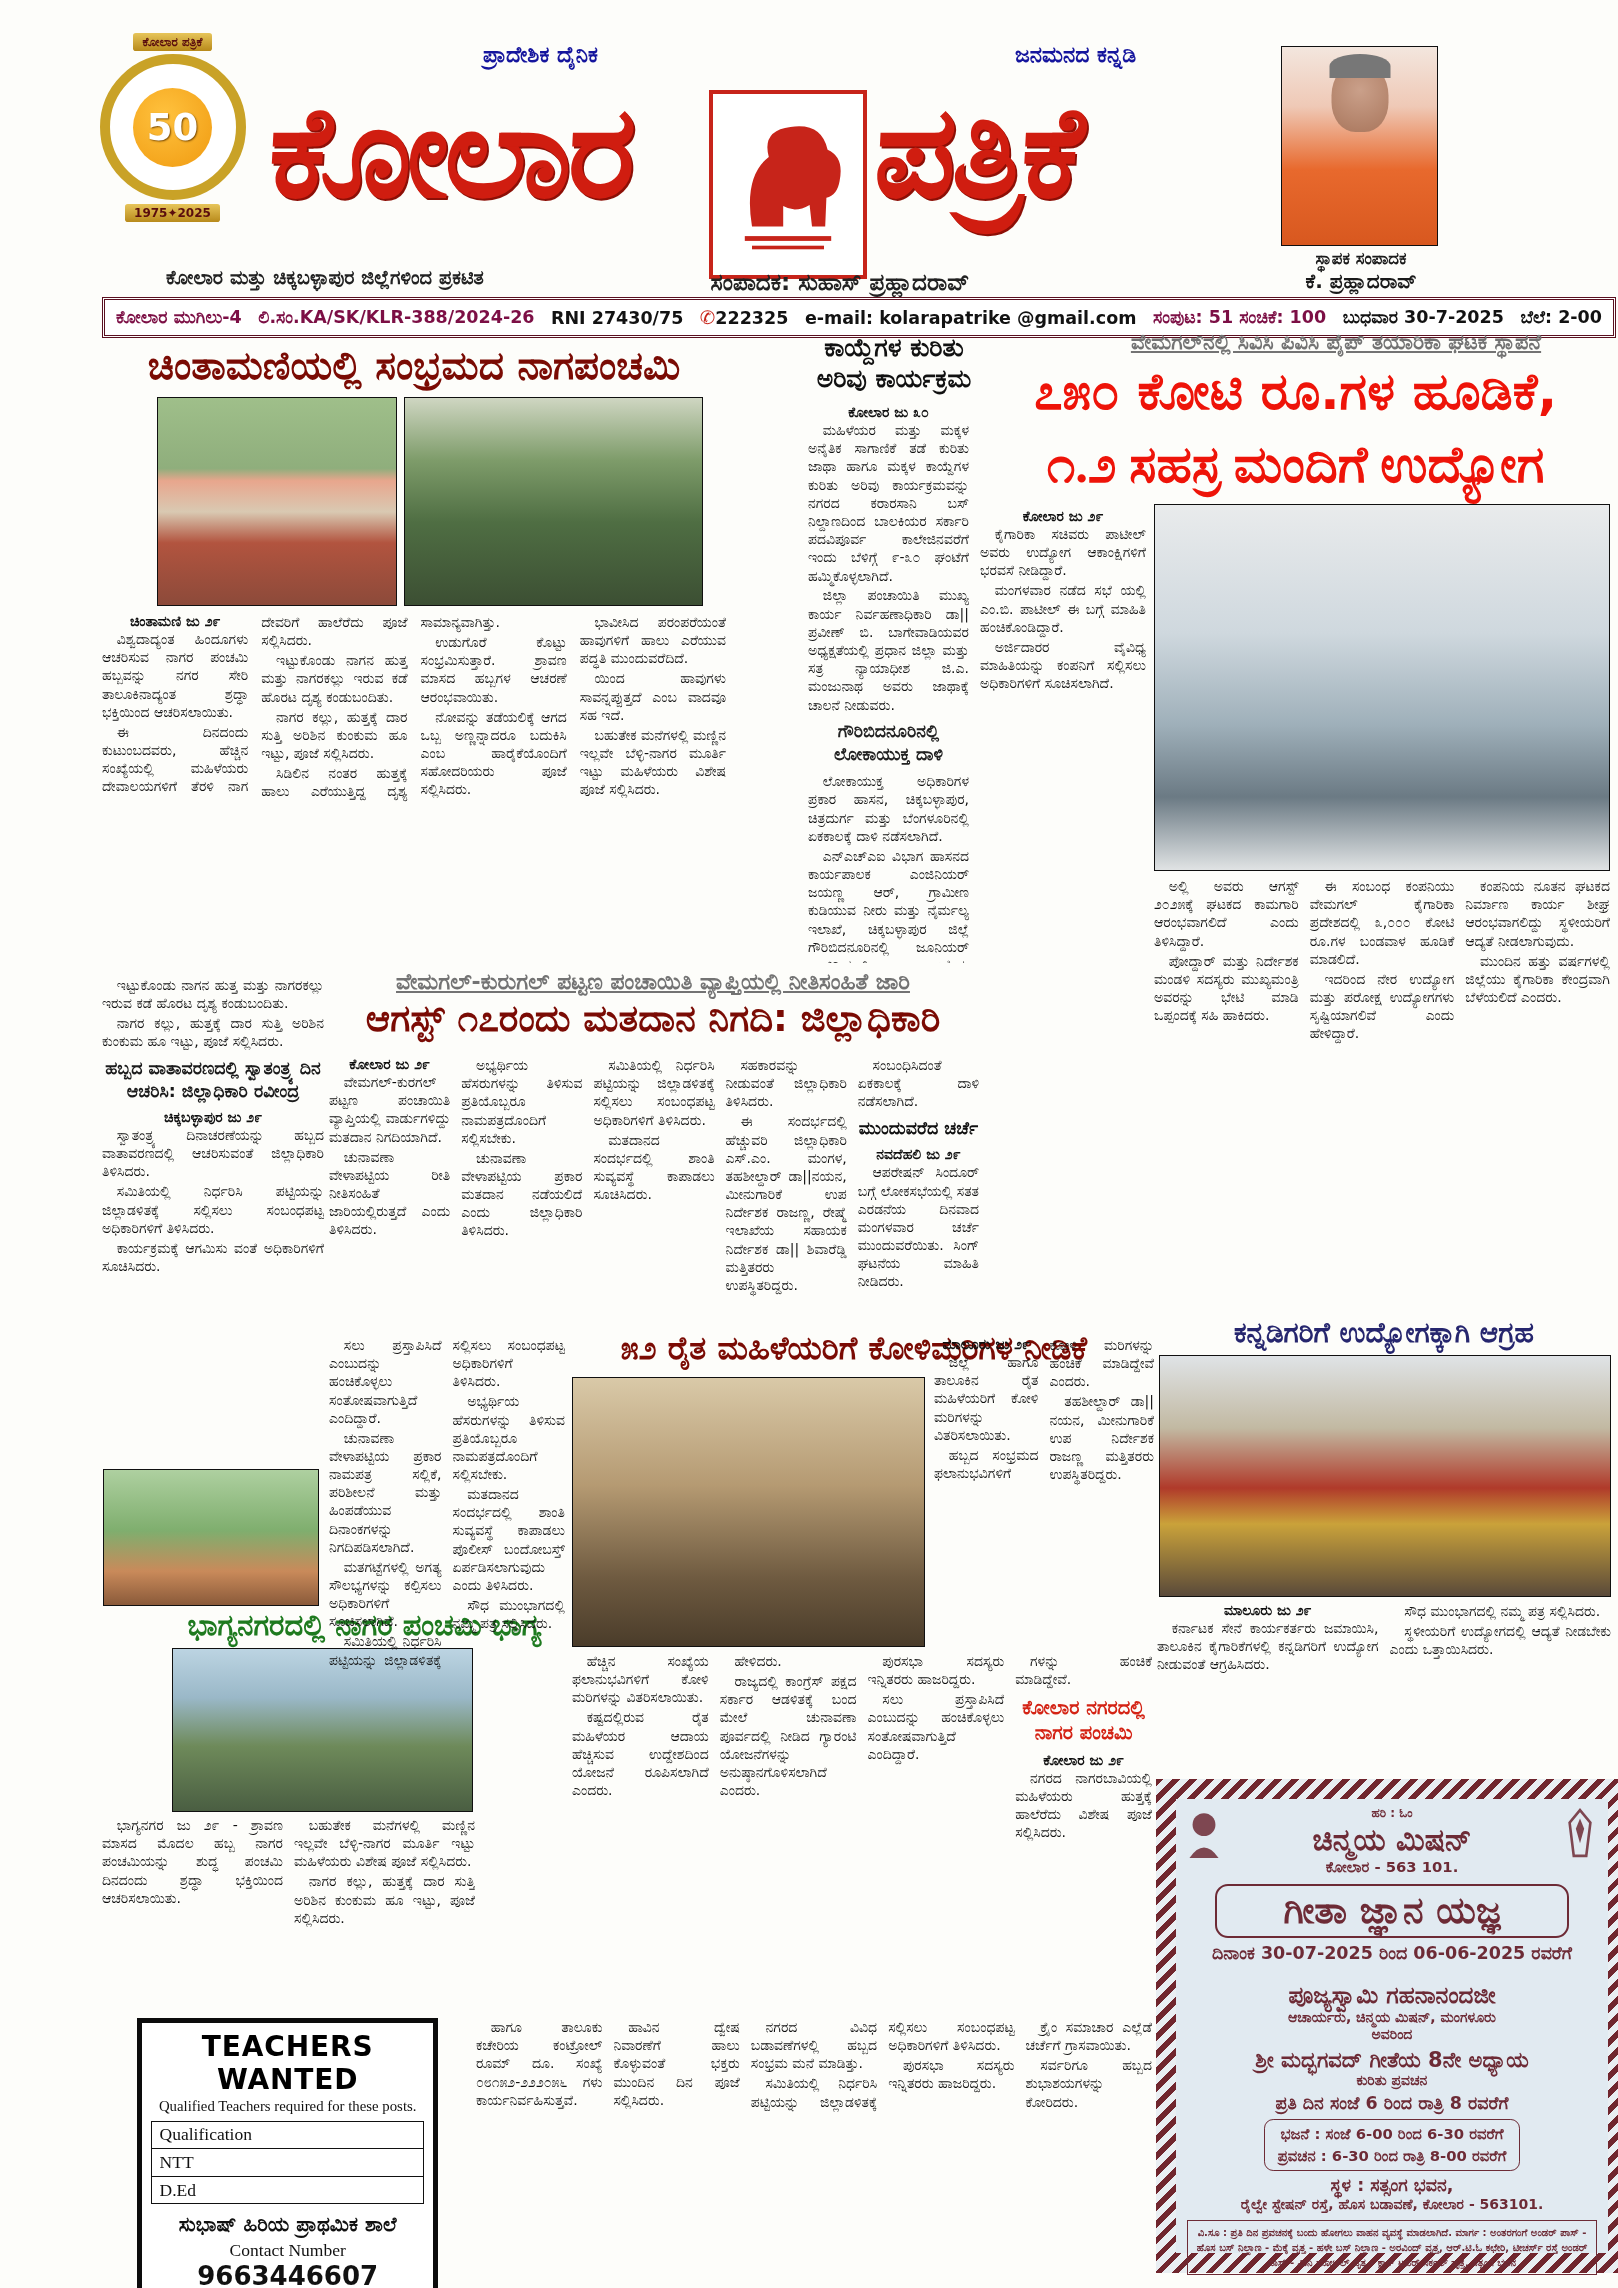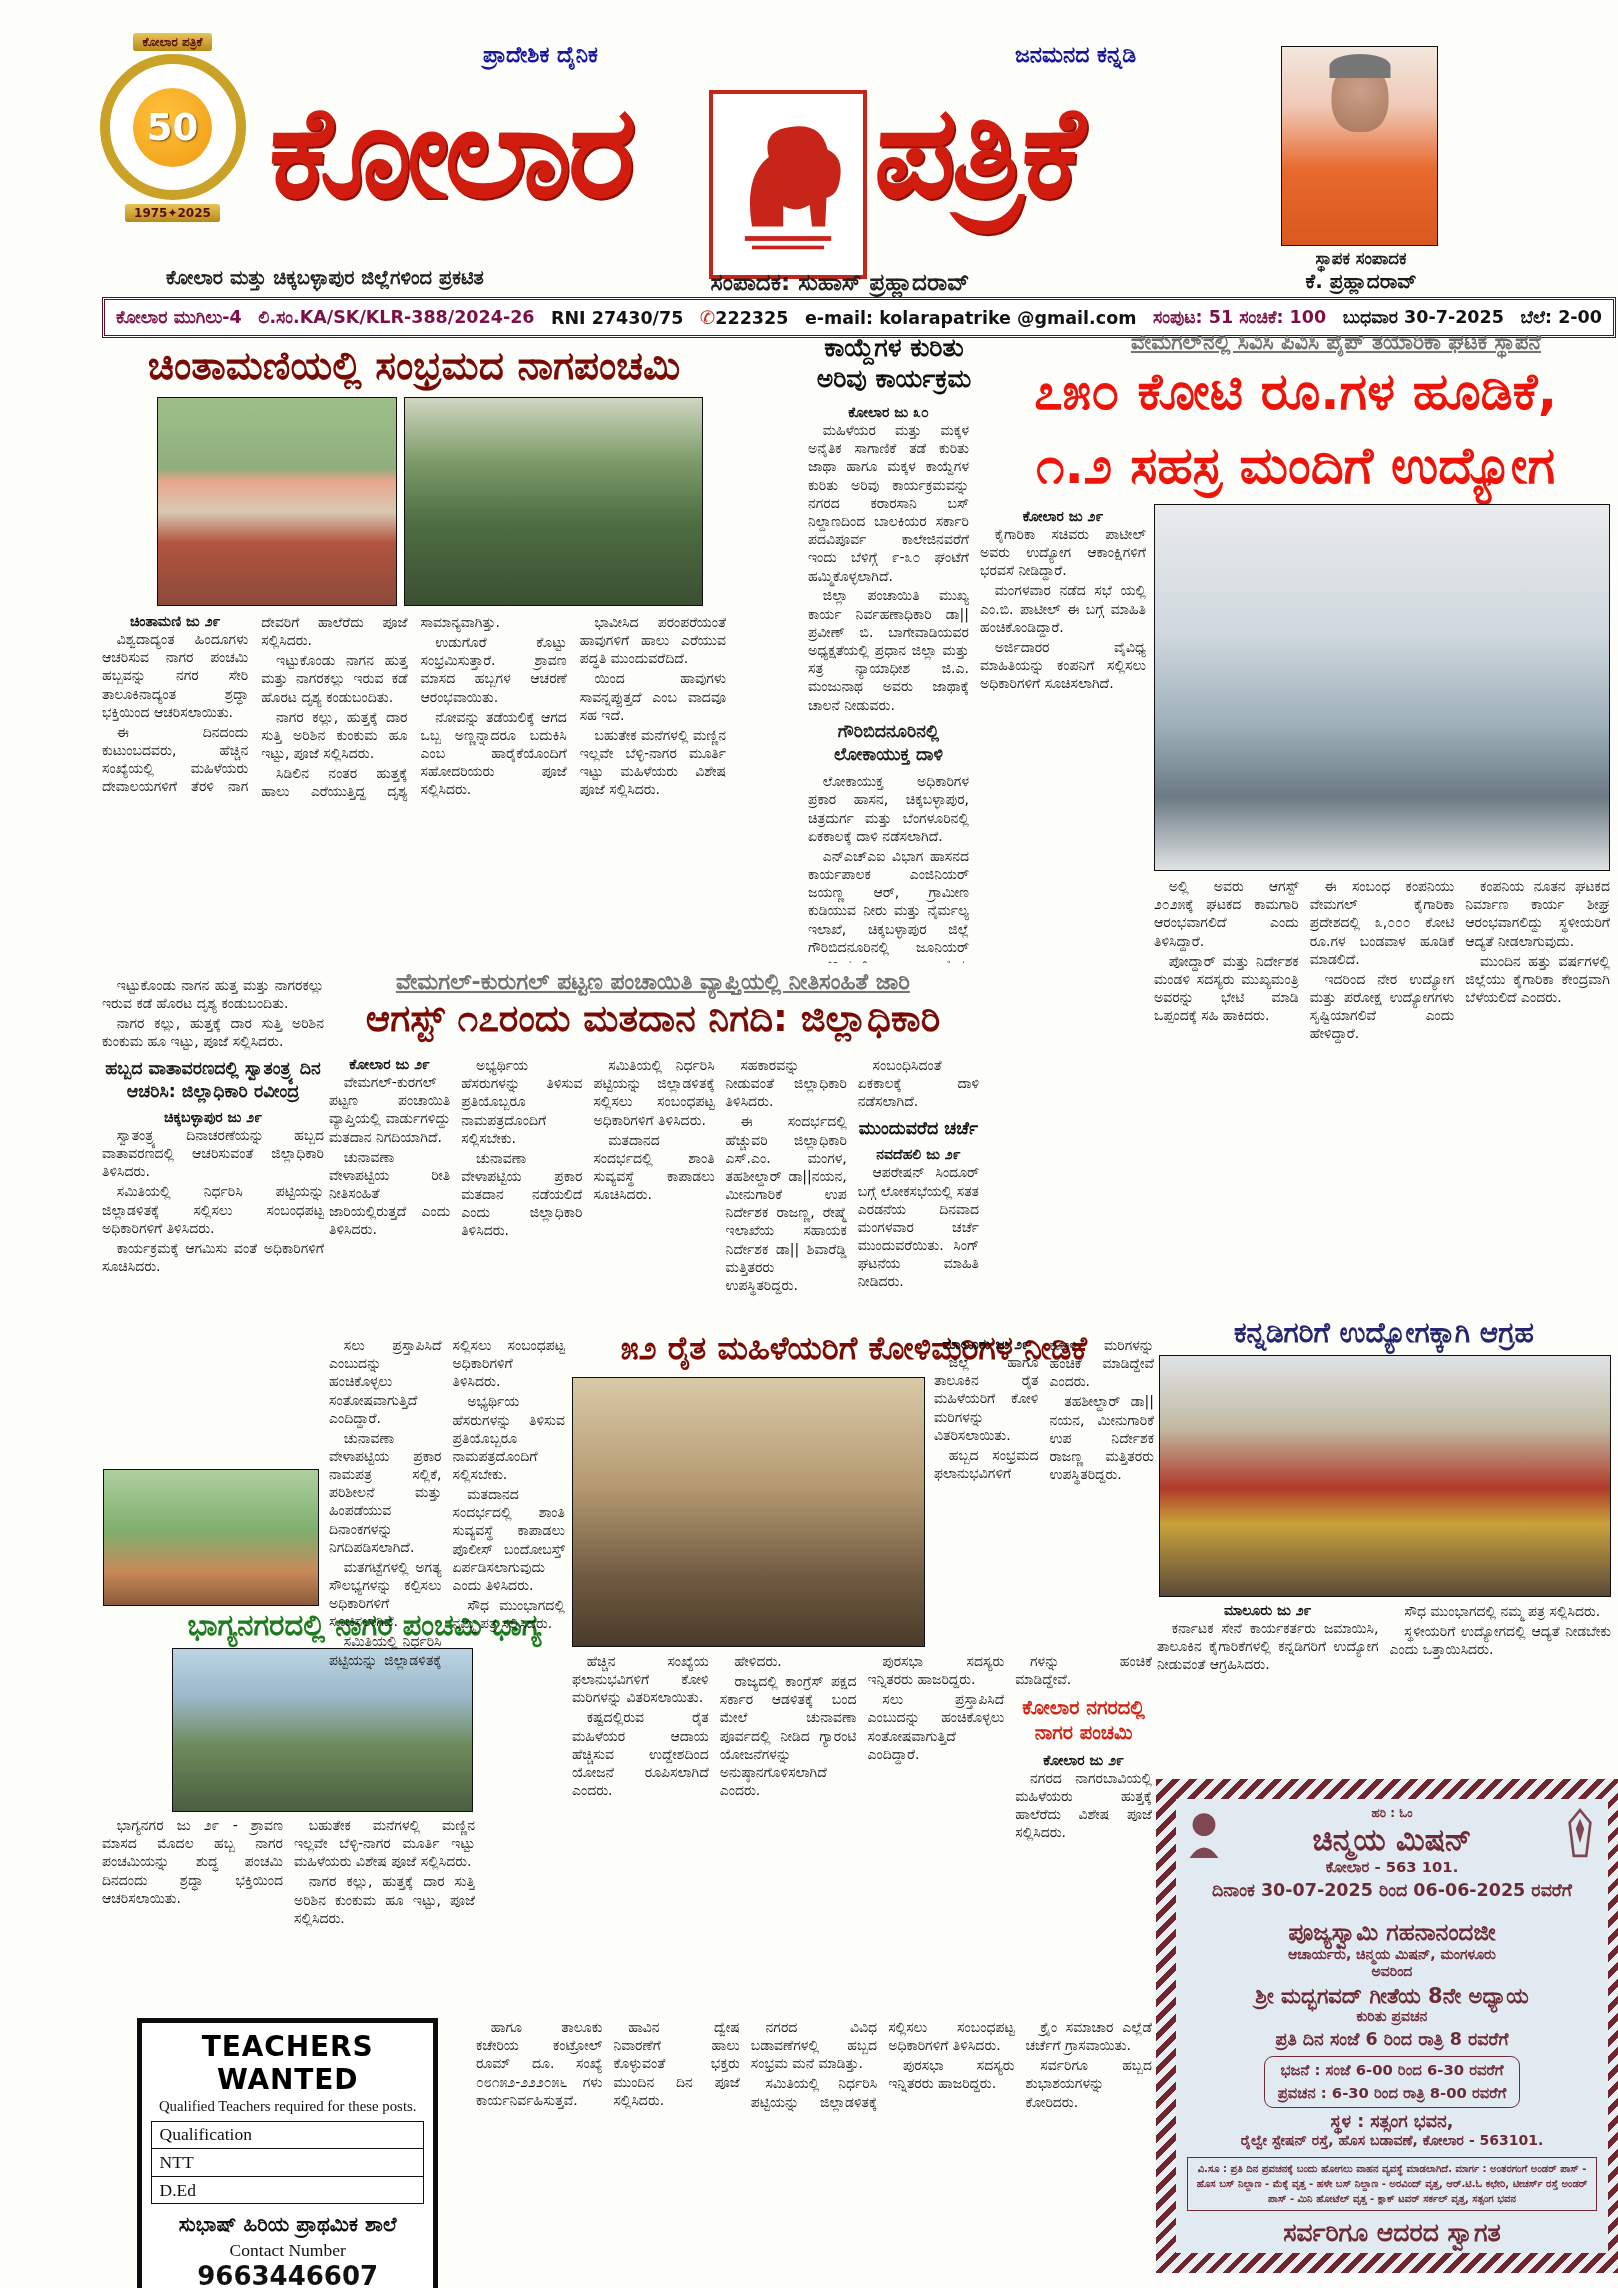--- a/index.html
+++ b/index.html
@@ -186,21 +186,21 @@
       <div class="dl">ಕೋಲಾರ ಜು ೩೦</div>
       <div class="p">ಮಹಿಳೆಯರ ಮತ್ತು ಮಕ್ಕಳ ಅನೈತಿಕ ಸಾಗಾಣಿಕೆ ತಡೆ ಕುರಿತು ಜಾಥಾ ಹಾಗೂ ಮಕ್ಕಳ ಕಾಯ್ದೆಗಳ ಕುರಿತು ಅರಿವು ಕಾರ್ಯಕ್ರಮವನ್ನು ನಗರದ ಕರಾರಸಾನಿ ಬಸ್ ನಿಲ್ದಾಣದಿಂದ ಬಾಲಕಿಯರ ಸರ್ಕಾರಿ ಪದವಿಪೂರ್ವ ಕಾಲೇಜಿನವರೆಗೆ ಇಂದು ಬೆಳಿಗ್ಗೆ ೯-೩೦ ಘಂಟೆಗೆ ಹಮ್ಮಿಕೊಳ್ಳಲಾಗಿದೆ.</div>
       <div class="p">ಜಿಲ್ಲಾ ಪಂಚಾಯಿತಿ ಮುಖ್ಯ ಕಾರ್ಯ ನಿರ್ವಹಣಾಧಿಕಾರಿ ಡಾ|| ಪ್ರವೀಣ್ ಬಿ. ಬಾಗೇವಾಡಿಯವರ ಅಧ್ಯಕ್ಷತೆಯಲ್ಲಿ ಪ್ರಧಾನ ಜಿಲ್ಲಾ ಮತ್ತು ಸತ್ರ ನ್ಯಾಯಾಧೀಶ ಜಿ.ಎ. ಮಂಜುನಾಥ ಅವರು ಜಾಥಾಕ್ಕೆ ಚಾಲನೆ ನೀಡುವರು.</div>
       <div class="sub">ಗೌರಿಬಿದನೂರಿನಲ್ಲಿ ಲೋಕಾಯುಕ್ತ ದಾಳಿ</div>
       <div class="p">ಲೋಕಾಯುಕ್ತ ಅಧಿಕಾರಿಗಳ ಪ್ರಕಾರ ಹಾಸನ, ಚಿಕ್ಕಬಳ್ಳಾಪುರ, ಚಿತ್ರದುರ್ಗ ಮತ್ತು ಬೆಂಗಳೂರಿನಲ್ಲಿ ಏಕಕಾಲಕ್ಕೆ ದಾಳಿ ನಡೆಸಲಾಗಿದೆ.</div>
       <div class="p">ಎನ್‌ಎಚ್‌ಎಐ ವಿಭಾಗ ಹಾಸನದ ಕಾರ್ಯಪಾಲಕ ಎಂಜಿನಿಯರ್ ಜಯಣ್ಣ ಆರ್, ಗ್ರಾಮೀಣ ಕುಡಿಯುವ ನೀರು ಮತ್ತು ನೈರ್ಮಲ್ಯ ಇಲಾಖೆ, ಚಿಕ್ಕಬಳ್ಳಾಪುರ ಜಿಲ್ಲೆ ಗೌರಿಬಿದನೂರಿನಲ್ಲಿ ಜೂನಿಯರ್ ಇಂಜಿನಿಯರ್ ಎಂ. ಆಂಜನೇಯ ಮೂರ್ತಿ, ಚಿತ್ರದುರ್ಗ ಜಿಲ್ಲೆಯ ಹಿರಿಯೂರು ತಾಲೂಕು ಆರೋಗ್ಯ ಅಧಿಕಾರಿಗಳ ಕಚೇರಿಗಳಲ್ಲಿ ದಾಳಿ ನಡೆಸಲಾಗಿದೆ.</div>
     </div>
 
   <div class="abs kicker" style="left:1061px;top:330px;width:550px;font-size:21px;">ವೇಮಗಲ್‌ನಲ್ಲಿ ಸಿವಿಸಿ ಪಿವಿಸಿ ಪೈಪ್ ತಯಾರಿಕಾ ಘಟಕ ಸ್ಥಾಪನೆ</div>
   <div class="abs hl-red" style="left:980px;top:362px;width:631px;font-size:51px;">೭೫೦ ಕೋಟಿ ರೂ.ಗಳ ಹೂಡಿಕೆ,</div>
-  <div class="abs hl-red" style="left:980px;top:436px;width:631px;font-size:51px;">೧.೨ ಸಹಸ್ರ ಮಂದಿಗೆ ಉದ್ಯೋಗ</div>
+  <div class="abs hl-red" style="left:980px;top:436px;width:631px;font-size:51px;font-family:Liberation Serif, serif;">೧.೨ ಸಹಸ್ರ ಮಂದಿಗೆ ಉದ್ಯೋಗ</div>
   <div class="abs photo ph-meeting" style="left:1154px;top: 504px;width:454px;height:365px;"></div>
   <div class="abs txt" style="left:980px;top:508px;width:166px;height:823px;">
       <div class="dl">ಕೋಲಾರ ಜು ೨೯</div>
       <div class="p">ಕೈಗಾರಿಕಾ ಸಚಿವರು ಪಾಟೀಲ್ ಅವರು ಉದ್ಯೋಗ ಆಕಾಂಕ್ಷಿಗಳಿಗೆ ಭರವಸೆ ನೀಡಿದ್ದಾರೆ.</div>
       <div class="p">ಮಂಗಳವಾರ ನಡೆದ ಸಭೆ ಯಲ್ಲಿ ಎಂ.ಬಿ. ಪಾಟೀಲ್ ಈ ಬಗ್ಗೆ ಮಾಹಿತಿ ಹಂಚಿಕೊಂಡಿದ್ದಾರೆ.</div>
       <div class="p">ಅರ್ಜಿದಾರರ ವೈವಿಧ್ಯ ಮಾಹಿತಿಯನ್ನು ಕಂಪನಿಗೆ ಸಲ್ಲಿಸಲು ಅಧಿಕಾರಿಗಳಿಗೆ ಸೂಚಿಸಲಾಗಿದೆ.</div>
     </div>
   <div class="abs txt cols3" style="left:1154px;top:877px;width:456px;height:436px;">
       <div class="p">ಅಲ್ಲಿ ಅವರು ಆಗಸ್ಟ್ ೨೦೨೫ಕ್ಕೆ ಘಟಕದ ಕಾಮಗಾರಿ ಆರಂಭವಾಗಲಿದೆ ಎಂದು ತಿಳಿಸಿದ್ದಾರೆ.</div>
       <div class="p">ಪೋದ್ದಾರ್ ಮತ್ತು ನಿರ್ದೇಶಕ ಮಂಡಳಿ ಸದಸ್ಯರು ಮುಖ್ಯಮಂತ್ರಿ ಅವರನ್ನು ಭೇಟಿ ಮಾಡಿ ಒಪ್ಪಂದಕ್ಕೆ ಸಹಿ ಹಾಕಿದರು.</div>
@@ -300,20 +300,21 @@
         <circle cx="20" cy="16" r="11" fill="#6d2b36"></circle>
           <path d="M6 48 Q20 28 34 48 Z" fill="#6d2b36"></path>
       </svg>
       <svg class="cad-logo" style="right:7.4px;" viewBox="0 0 40 50">
         <path d="M20 2 L30 14 L26 46 L14 46 L10 14 Z" fill="none" stroke="#6d2b36" stroke-width="2.5"></path>
         <path d="M20 10 L24 20 L20 34 L16 20 Z" fill="#6d2b36"></path>
       </svg>
       <div class="cad-hari">ಹರಿ : ಓಂ</div>
       <div class="cad-title">ಚಿನ್ಮಯ ಮಿಷನ್</div>
       <div class="cad-place">ಕೋಲಾರ - 563 101.</div>
+      <div class="cad-main">ಗೀತಾ ಜ್ಞಾನ ಯಜ್ಞ</div>
       <div class="cad-line">ದಿನಾಂಕ 30-07-2025 ರಿಂದ 06-06-2025 ರವರೆಗೆ</div>
       <div class="cad-swami">ಪೂಜ್ಯಸ್ವಾಮಿ ಗಹನಾನಂದಜೀ</div>
       <div class="cad-sub">ಆಚಾರ್ಯರು, ಚಿನ್ಮಯ ಮಿಷನ್, ಮಂಗಳೂರು</div>
       <div class="cad-sub">ಅವರಿಂದ</div>
       <div class="cad-topic">ಶ್ರೀ ಮದ್ಭಗವದ್ ಗೀತೆಯ 8ನೇ ಅಧ್ಯಾಯ</div>
       <div class="cad-sub">ಕುರಿತು ಪ್ರವಚನ</div>
       <div class="cad-line">ಪ್ರತಿ ದಿನ ಸಂಜೆ 6 ರಿಂದ ರಾತ್ರಿ 8 ರವರೆಗೆ</div>
       <div class="cad-box">
         <div>ಭಜನೆ : ಸಂಜೆ 6-00 ರಿಂದ 6-30 ರವರೆಗೆ</div>
         <div>ಪ್ರವಚನ : 6-30 ರಿಂದ ರಾತ್ರಿ 8-00 ರವರೆಗೆ</div>

